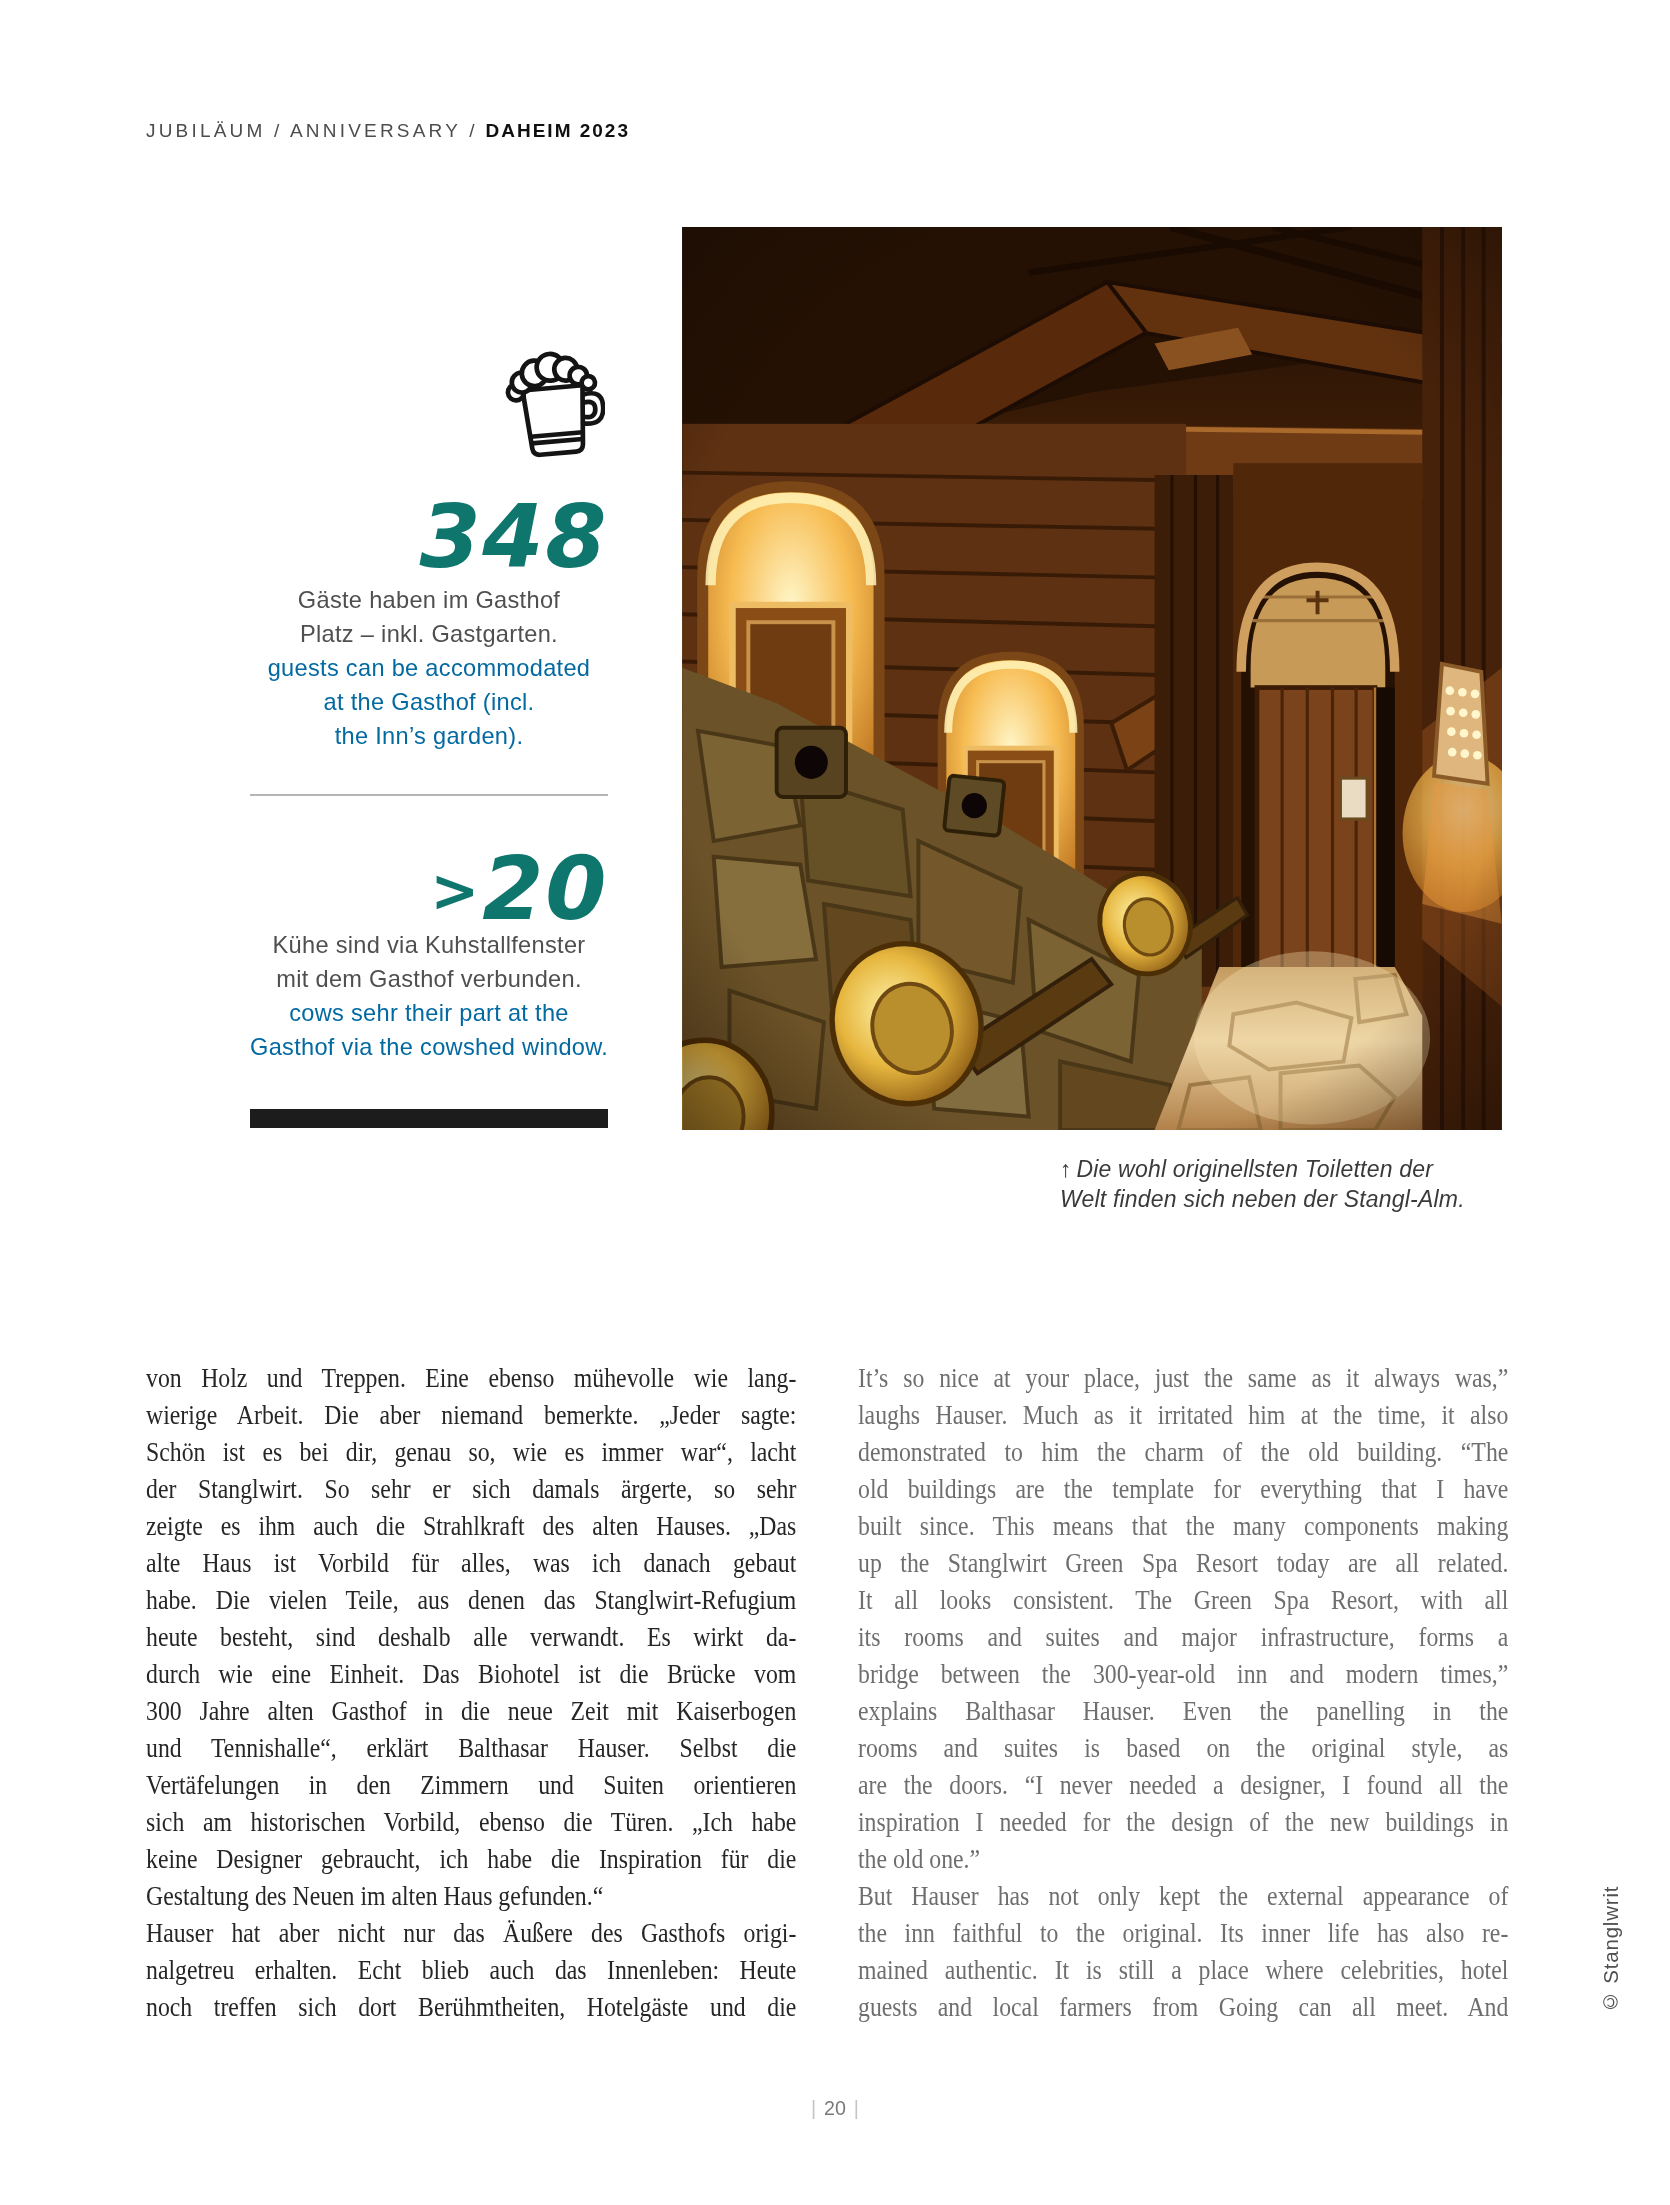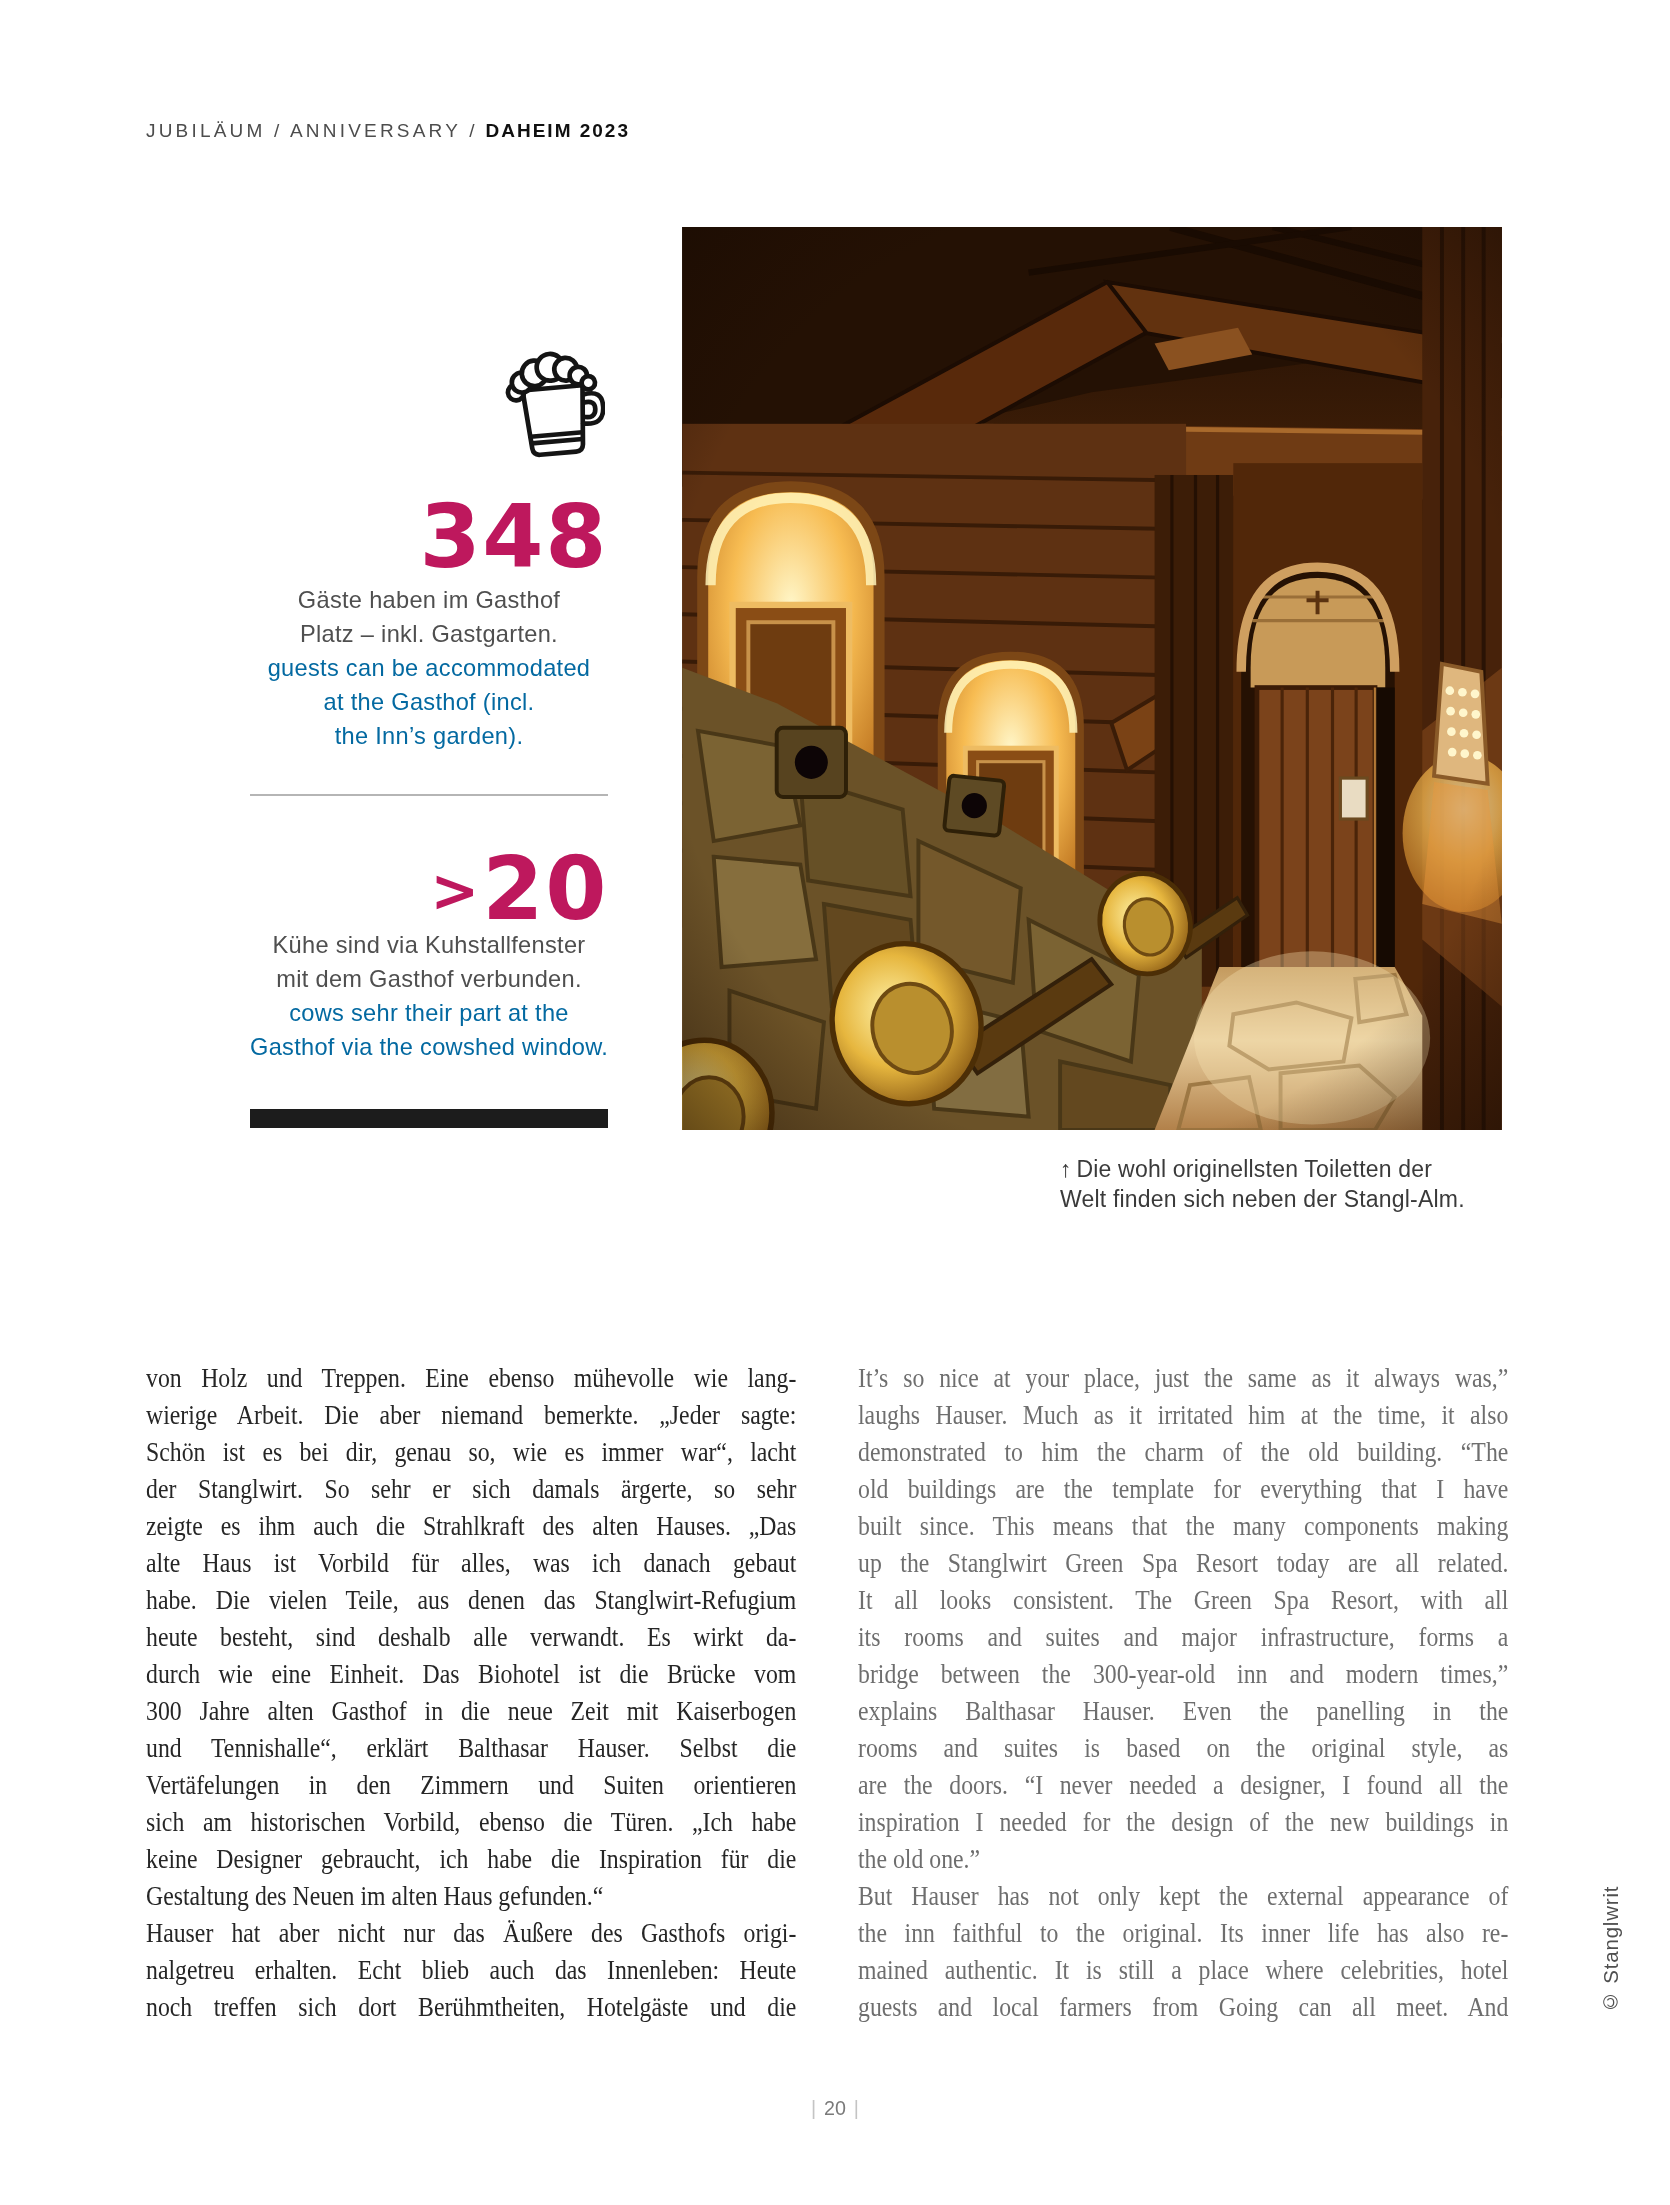--- a/index.html
+++ b/index.html
@@ -10,40 +10,40 @@
     font-family:"Liberation Sans","DejaVu Sans",sans-serif;
   }
   
   .header { position:absolute; left:146px; top:120px; font-size:19px; letter-spacing:3.2px; white-space:nowrap; }
   .header .rubric { color:#4d4d4d; font-weight:400; }
   .header .edition { color:#101010; font-weight:800; margin-left:7.9px; letter-spacing:2px; }
 
   
   .stats { position:absolute; left:250px; top:339px; width:358px; }
   .beer-icon { position:absolute; top:7.9px; right:3.2px; width:107px; height:115px; }
-  .stat-val { position:absolute; right:0; width:100%; text-align:right; font-weight:800; color:#be185d;
-              font-family:"DejaVu Sans","Liberation Sans",sans-serif; font-size:88px; line-height:79px; letter-spacing:1.6px; }
+  .stat-val { position:absolute; right:0; width:100%; text-align:right; font-weight:800; color:#0f766e;
+              font-family:"DejaVu Sans","Liberation Sans",sans-serif; font-size:88px; line-height:79px; letter-spacing:1.6px;font-style:italic; }
   .stat-val .gt { font-size:58px; font-weight:800; vertical-align:7.9px; letter-spacing:0; margin-right:3.2px; }
   .v1 { top:158px; } .v2 { top:510px; }
   .stat-lines { position:absolute; right:0; width:100%; }
   .sl1 { top:244px; } .sl2 { top:589px; }
   .stat-line { text-align:center; white-space:nowrap; font-size:23.6px; line-height:34px; letter-spacing:0.3px; }
   .stat-de { color:#4f4f4f; font-weight:500; }
   .stat-en { color:#0369a1; font-weight:400; }
   .stat-divider { position:absolute; top:455px; left:0; width:100%; height:1.6px; background:#b5b5b5; }
   .stat-bar { position:absolute; top:770px; left:0; width:100%; height:19px; background:#1c1c1c; }
 
   
   .photo { position:absolute; left:682px; top:227px; width:820px; height:903px; overflow:hidden; }
   .photo svg { display:block; width:100%; height:100%; }
 
   
   .caption { position:absolute; left:1060px; top:1155px; width:453px; }
   .cap-line { font-size:23px; line-height:29.5px; letter-spacing:0.2px; }
-  .cap-de { color:#3a3a3a; font-weight:500; }
+  .cap-de { color:#3a3a3a; font-weight:500;font-style:italic; }
   .cap-en { color:#979797; font-weight:400; }
   .cap-arrow { font-weight:400; color:#3a3a3a; margin-right:4.7px; }
 
   
   .col { position:absolute; top:1360px; width:650px; }
   .col-de { left:146px; }
   .col-en { left:858px; }
   .col-inner { width:739px; transform:scaleX(0.88); transform-origin:left top;
                font-family:"Liberation Serif","DejaVu Serif",serif; font-size:27px; line-height:37px; }
   .bl { text-align:justify; text-align-last:justify; white-space:normal; }

